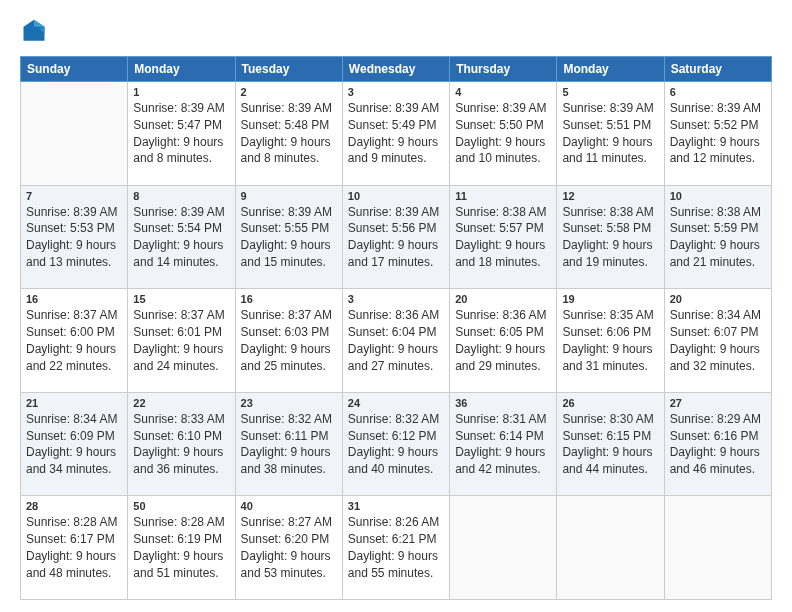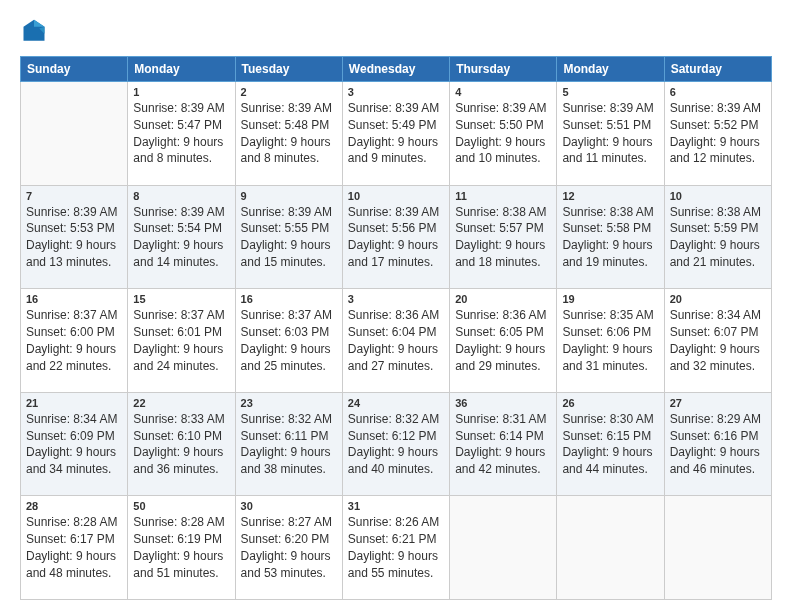--- a/index.html
+++ b/index.html
@@ -251,21 +251,21 @@
         <tr>
           <td>
             <span class="day-num">28</span>
             <div class="day-info">Sunrise: 8:28 AM<br>Sunset: 6:17 PM<br>Daylight: 9 hours<br>and 48 minutes.</div>
           </td>
           <td>
             <span class="day-num">50</span>
             <div class="day-info">Sunrise: 8:28 AM<br>Sunset: 6:19 PM<br>Daylight: 9 hours<br>and 51 minutes.</div>
           </td>
           <td>
-            <span class="day-num">30</span>
+            <span class="day-num">40</span>
             <div class="day-info">Sunrise: 8:27 AM<br>Sunset: 6:20 PM<br>Daylight: 9 hours<br>and 53 minutes.</div>
           </td>
           <td>
             <span class="day-num">31</span>
             <div class="day-info">Sunrise: 8:26 AM<br>Sunset: 6:21 PM<br>Daylight: 9 hours<br>and 55 minutes.</div>
           </td>
           <td class="empty"></td>
           <td class="empty"></td>
           <td class="empty"></td>
         </tr>

